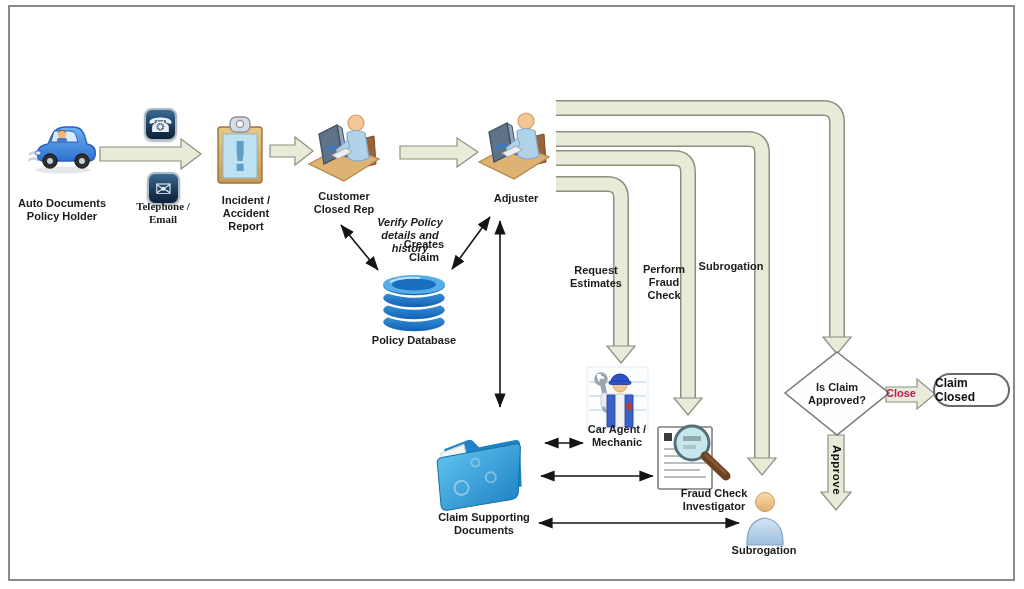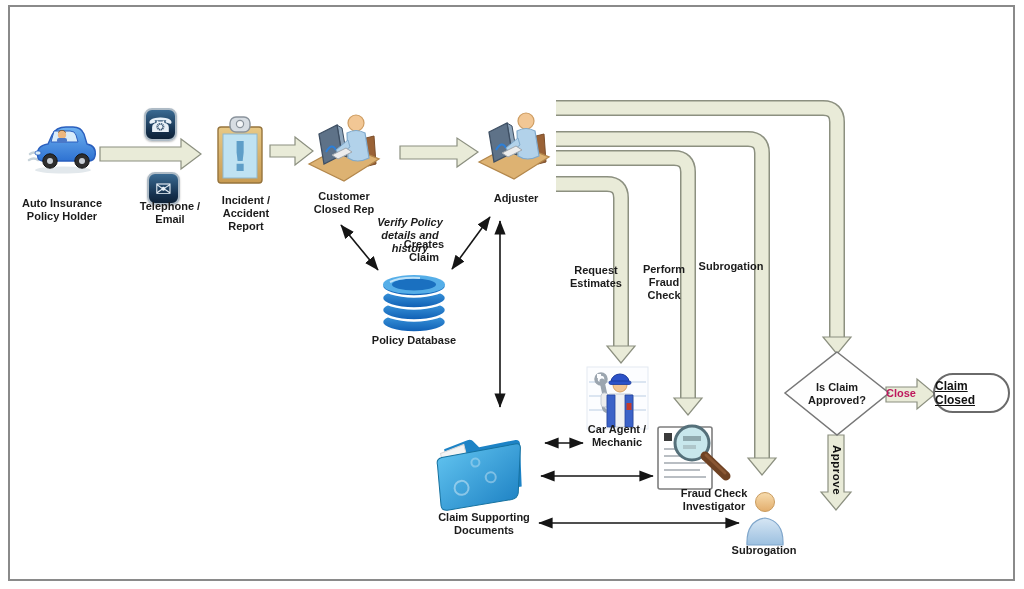--- a/index.html
+++ b/index.html
@@ -186,23 +186,23 @@
     </g>
   </svg>
 
   <div class="sqicon" style="left:144px;top:108px;">
     <span>☎</span>
   </div>
   <div class="sqicon" style="left:147px;top:172px;">
     <span>✉</span>
   </div>
 
-  <div class="lbl" style="left:62px;top:197px;">Auto Insurance
+  <div class="lbl" style="left:62px;top:197px;">Auto Documents
 Policy Holder</div>
-  <div class="lbl" style="left:170px;top:200px;">Telephone /
+  <div class="lbl" style="left:163px;top:200px;font-family:Liberation Serif, serif;">Telephone /
 Email</div>
   <div class="lbl" style="left:246px;top:194px;">Incident /
 Accident
 Report</div>
   <div class="lbl" style="left:344px;top:190px;">Customer
 Closed Rep</div>
   <div class="lbl" style="left:424px;top:192px;margin-top:46px;">Creates
 Claim</div>
   <div class="lbl" style="left:516px;top:192px;">Adjuster</div>
   <div class="lbl" style="left:410px;top:216px;font-style:italic;">Verify Policy
@@ -221,16 +221,16 @@
 Investigator</div>
   <div class="lbl" style="left:764px;top:544px;">Subrogation</div>
   <div class="lbl" style="left:484px;top:511px;">Claim Supporting
 Documents</div>
   <div class="lbl" style="left:837px;top:381px;text-align:center;">Is Claim
 Approved?</div>
 
   <div class="close-lbl" style="left:901px;top:387px;">Close</div>
   <div class="approve-lbl" style="left:837px;top:470px;">Approve</div>
 
-  <div class="stadium" style="left:933px;top:373px;width:77px;height:40px;font-size:12px;text-decoration:underline;">
+  <div class="stadium" style="left:933px;top:373px;width:77px;height:34px;font-size:12px;">
     <span>Claim Closed</span>
   </div>
 </div>
 
 </body></html>

